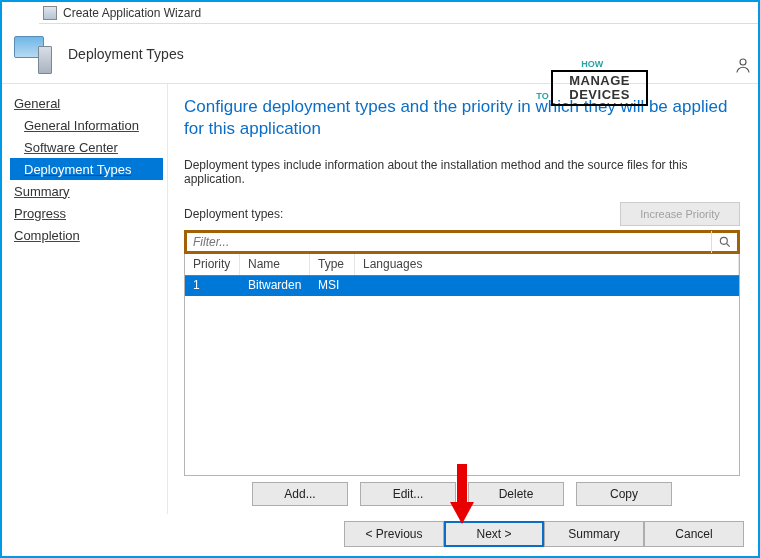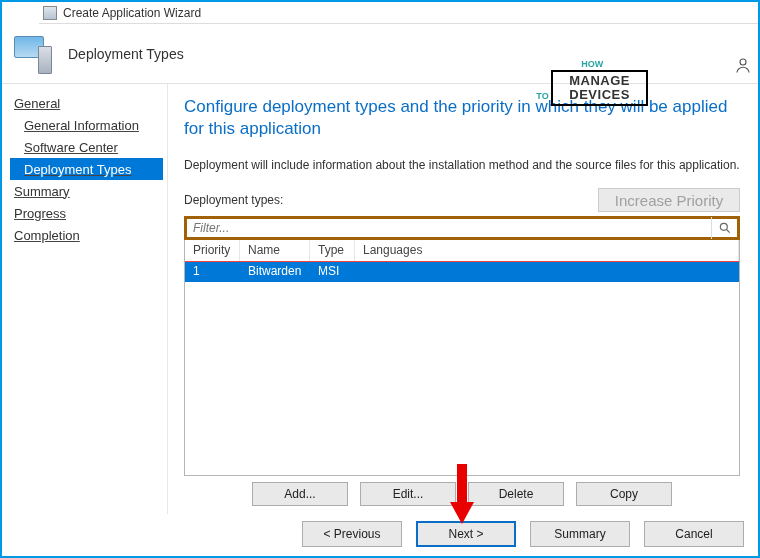--- a/index.html
+++ b/index.html
@@ -134,26 +134,26 @@
     .dt-row {
       display: flex;
       align-items: center;
       margin-bottom: 4px;
     }
     .dt-label {
       flex: 1;
       font-size: 12px;
     }
     .prio-btn {
-      width: 142px;
+      width: 120px;
       height: 24px;
       background: #eaeaea;
       border: 1px solid #ccc;
       color: #a0a0a0;
-      font-size: 15px;
+      font-size: 11px;
       margin-left: 6px;
       cursor: default;
     }
     .filter-row {
       display: flex;
       align-items: center;
       border: 3px solid #a16207;
       height: 24px;
       background: #fff;
       margin-bottom: 0;
@@ -224,21 +224,21 @@
       color: #222;
       cursor: pointer;
     }
     .footer {
       position: absolute;
       bottom: 4px;
       right: 14px;
       height: 36px;
       display: flex;
       align-items: center;
-      gap: 14px;
+      gap: 0;
     }
     .nav-btn {
       width: 100px;
       height: 26px;
       background: #e9e9e9;
       border: 1px solid #adadad;
       font-size: 12px;
       color: #222;
       cursor: pointer;
     }
@@ -304,21 +304,21 @@
     <div class="sidebar-item">
         <span>Progress</span>
       </div>
     <div class="sidebar-item">
         <span>Completion</span>
       </div>
   </div>
 
   <div class="content">
     <div class="content-heading">Configure deployment types and the priority in which they will be applied for this application</div>
-    <div class="content-desc">Deployment will include information about the installation method and the source files for this application.</div>
+    <div class="content-desc">Deployment types include information about the installation method and the source files for this application.</div>
 
     <div class="dt-row">
       <div class="dt-label">Deployment types:</div>
       <button class="prio-btn" disabled="">Increase Priority</button>
     </div>
 
     <div class="filter-row">
       <input class="filter-input" placeholder="Filter..." style="">
       <div class="search-btn">
         <svg width="14" height="14" viewBox="0 0 24 24" fill="none" stroke="#666" stroke-width="2">

